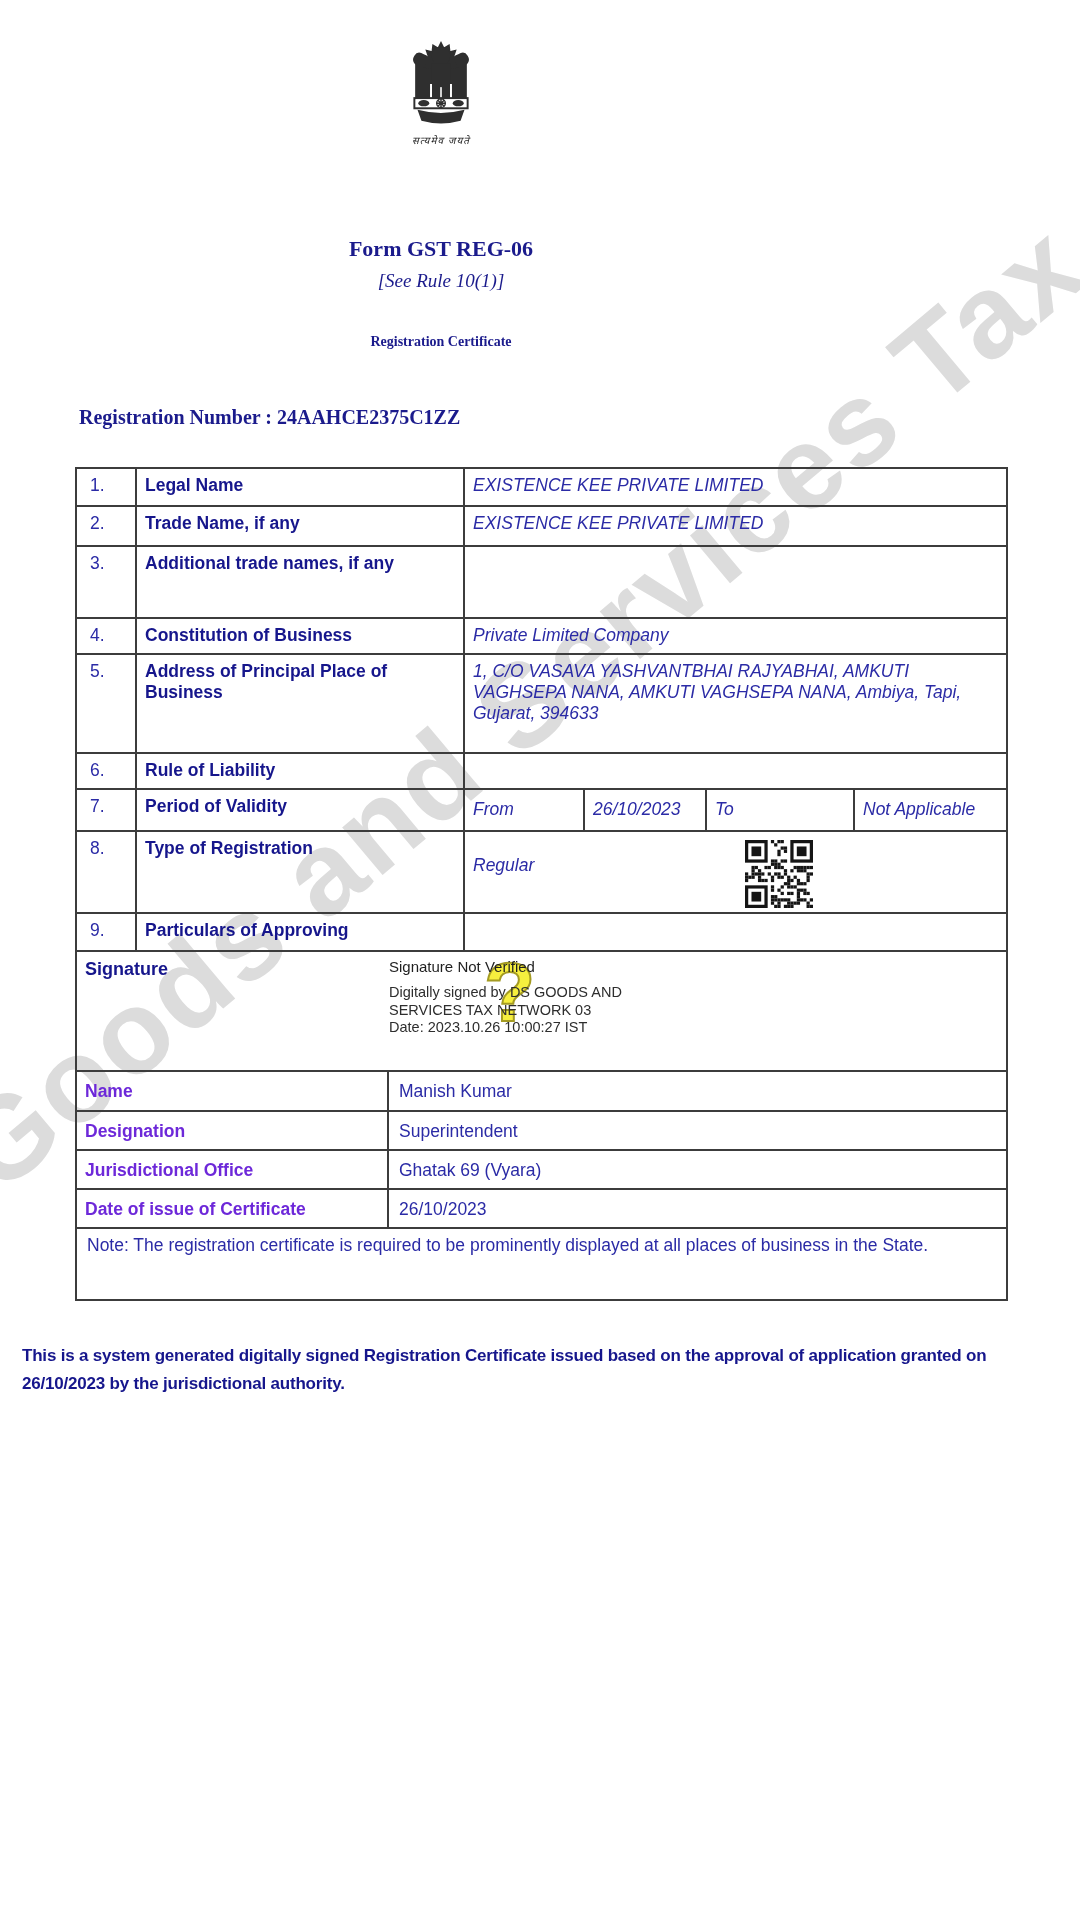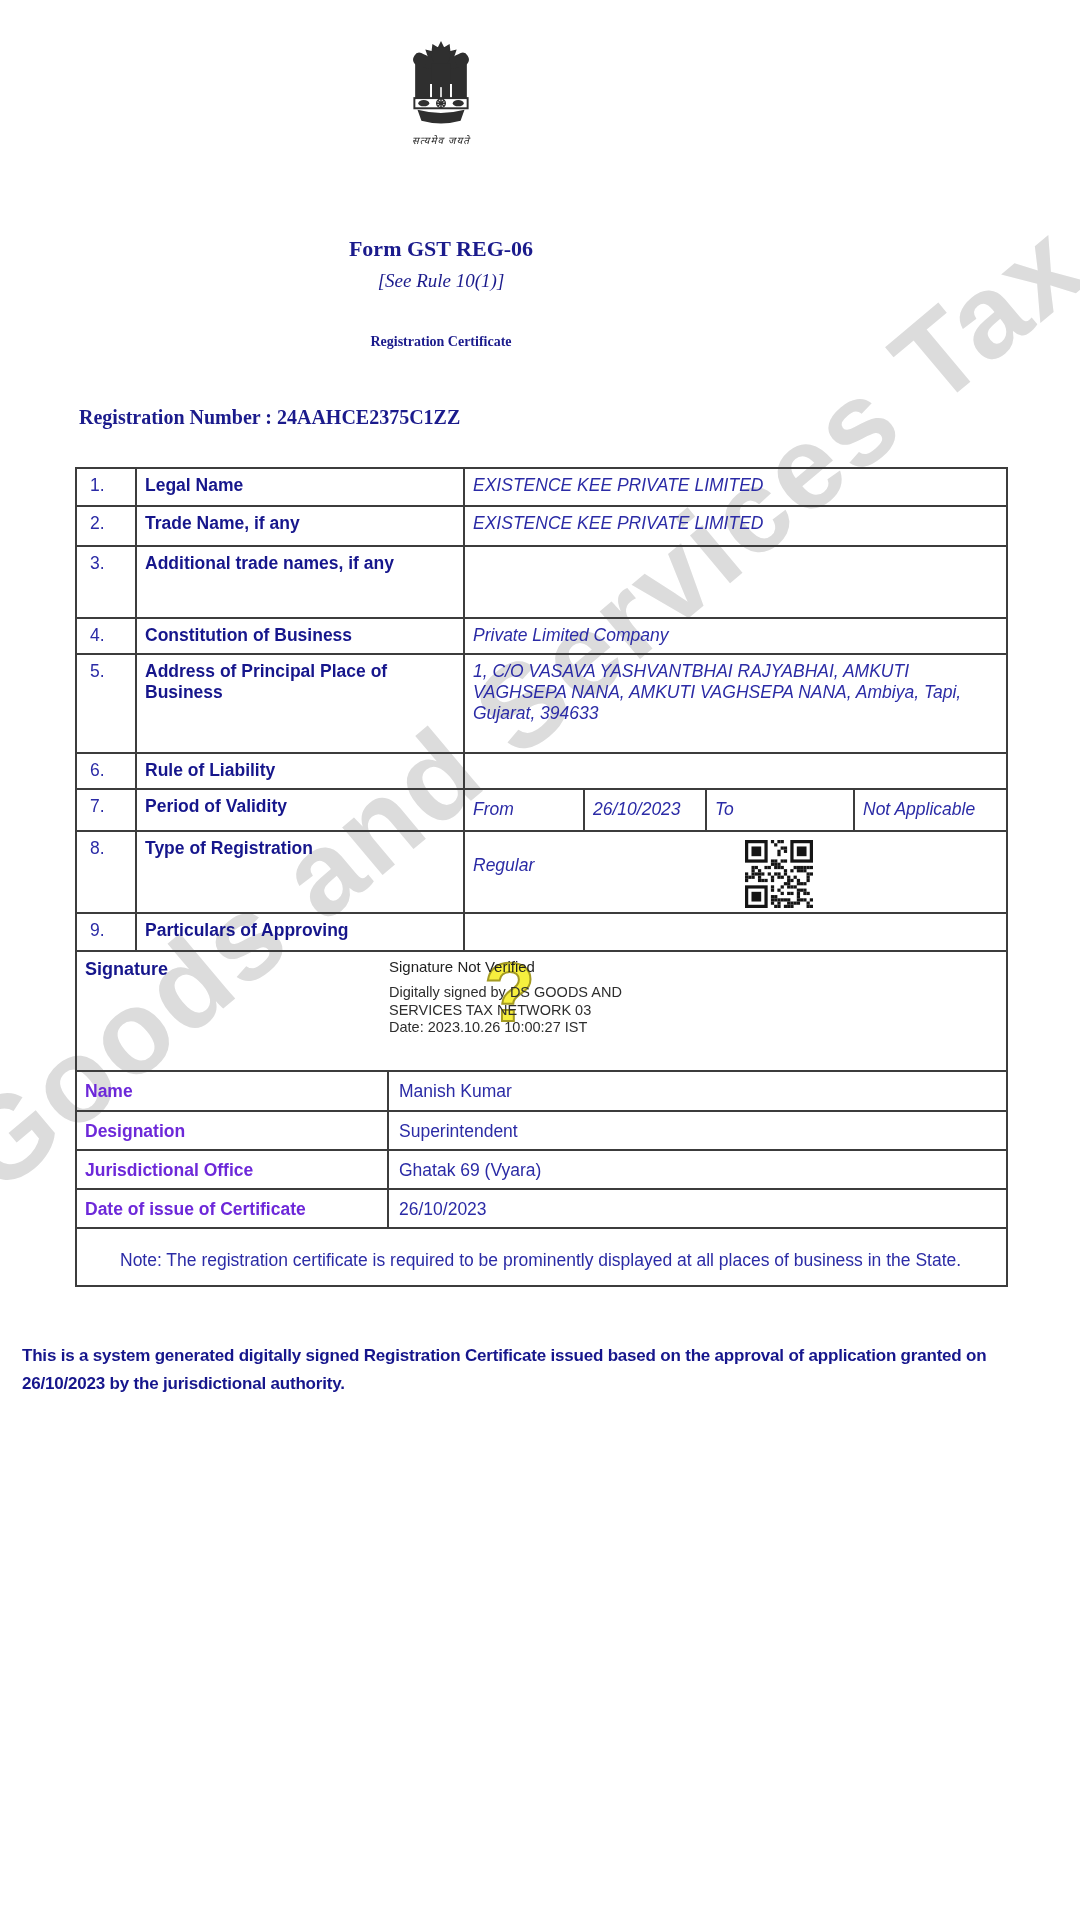--- a/index.html
+++ b/index.html
@@ -41,22 +41,22 @@
   .sigblock{position:absolute;left:312px;top:6px;width:360px;}
   .sigq{position:absolute;left:95px;top:-8px;font-size:84px;font-weight:700;
         color:#f6ef3e;-webkit-text-stroke:2px #a49b22;z-index:0;line-height:84px;}
   .sigstatus{position:relative;z-index:1;font-size:15px;color:#1f1f1f;margin-bottom:9px;}
   .sigline{position:relative;z-index:1;font-size:14.5px;color:#2e2e2e;line-height:17.5px;}
   
   .drow{display:flex;border-bottom:2px solid #3c3c3c;box-sizing:border-box;}
   .dlab{width:312px;box-sizing:border-box;border-right:2px solid #3c3c3c;font-weight:700;
         color:#6d28d9;font-size:17.5px;padding:9px 8px;}
   .dval{flex:1;color:#2b2ba6;font-size:17.5px;padding:9px 10px;}
-  .noterow{box-sizing:border-box;height:56px;padding:20px 10px;color:#2b2ba6;
-           font-size:17.5px;line-height:22px;margin-left:33px;}
+  .noterow{box-sizing:border-box;height:70px;padding:5px 10px;color:#2b2ba6;
+           font-size:17.5px;line-height:22px;}
   
   .footer{position:absolute;left:22px;top:1342px;width:1048px;font-weight:700;
           font-size:17px;line-height:28px;color:#16168c;letter-spacing:-0.2px;z-index:1;}
   [data-name]{}
 </style>
 </head>
 <body>
 
 <div class="page" data-name="gst-registration-certificate-page">
 

